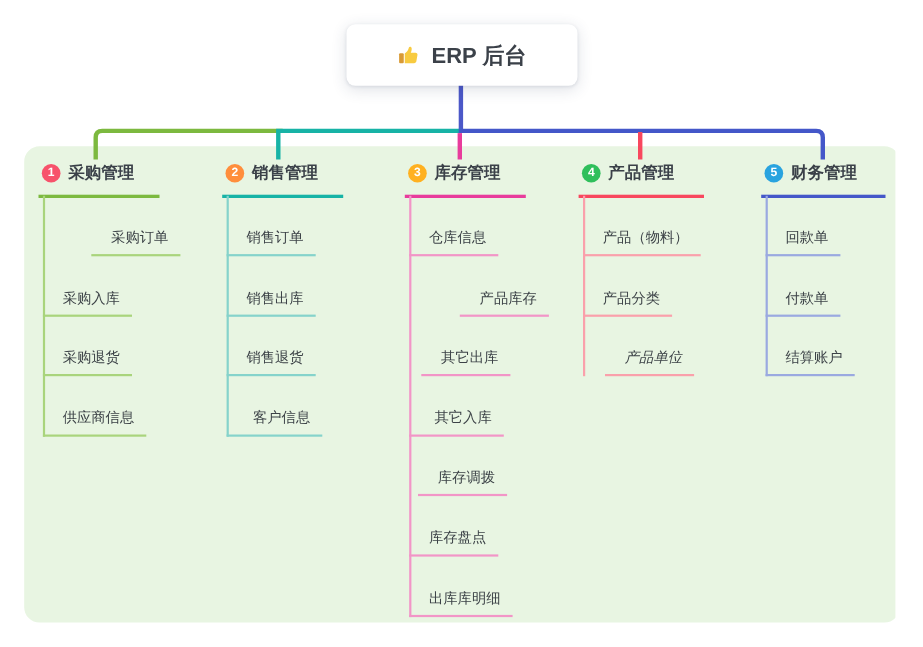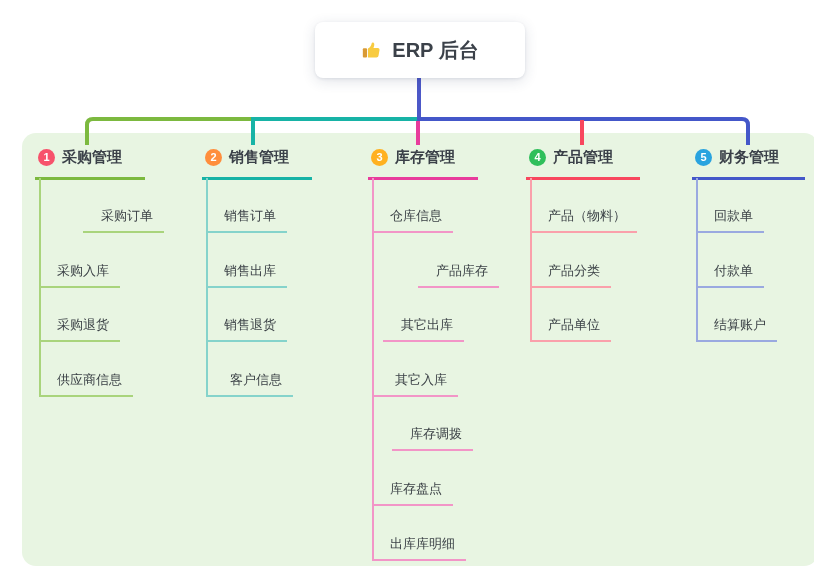--- a/index.html
+++ b/index.html
@@ -77,31 +77,31 @@
       <div class="child" style="left: 206px; top: 367.8px; border-bottom-color: rgb(133, 211, 203); padding-left: 24px;">客户信息</div>
       <div class="branch-header" style="left: 368px; top: 146px; width: 110px; border-bottom: 3px solid rgb(232, 60, 156);">
         <span class="badge" style="background: rgb(255, 177, 32);">3</span>
         <span>库存管理</span>
       </div>
       <div class="vline" style="left: 372px; top: 178px; height: 382.6px; background: rgb(242, 149, 199);"></div>
       <div class="child" style="left: 372px; top: 204px; border-bottom-color: rgb(242, 149, 199);">仓库信息</div>
       <div class="child" style="left: 372px; top: 258.6px; border-bottom-color: rgb(242, 149, 199); margin-left: 46px;">产品库存</div>
       <div class="child" style="left: 383px; top: 313.2px; border-bottom-color: rgb(242, 149, 199);">其它出库</div>
       <div class="child" style="left: 372px; top: 367.8px; border-bottom-color: rgb(242, 149, 199); padding-left: 23px;">其它入库</div>
-      <div class="child" style="left: 392px; top: 422.4px; border-bottom-color: rgb(242, 149, 199);">库存调拨</div>
+      <div class="child" style="left: 380px; top: 422.4px; border-bottom-color: rgb(242, 149, 199);">库存调拨</div>
       <div class="child" style="left: 372px; top: 477px; border-bottom-color: rgb(242, 149, 199);">库存盘点</div>
       <div class="child" style="left: 372px; top: 531.6px; border-bottom-color: rgb(242, 149, 199);">出库库明细</div>
       <div class="branch-header" style="left: 526px; top: 146px; width: 114px; border-bottom: 3px solid rgb(248, 71, 94);">
         <span class="badge" style="background: rgb(47, 191, 91);">4</span>
         <span>产品管理</span>
       </div>
       <div class="vline" style="left: 530px; top: 178px; height: 164.2px; background: rgb(250, 160, 171);"></div>
       <div class="child" style="left: 530px; top: 204px; border-bottom-color: rgb(250, 160, 171);">产品（物料）</div>
       <div class="child" style="left: 530px; top: 258.6px; border-bottom-color: rgb(250, 160, 171);">产品分类</div>
-      <div class="child" style="left: 530px; top: 313.2px; border-bottom-color: rgb(250, 160, 171);">产品单位</div>
+      <div class="child" style="left: 550px; top: 313.2px; border-bottom-color: rgb(250, 160, 171); font-style: italic;">产品单位</div>
       <div class="branch-header" style="left: 692px; top: 146px; width: 113px; border-bottom: 3px solid rgb(68, 87, 201);">
         <span class="badge" style="background: rgb(41, 163, 223);">5</span>
         <span>财务管理</span>
       </div>
       <div class="vline" style="left: 696px; top: 178px; height: 164.2px; background: rgb(154, 169, 224);"></div>
       <div class="child" style="left: 696px; top: 204px; border-bottom-color: rgb(154, 169, 224); font-family: Liberation Serif, serif;">回款单</div>
       <div class="child" style="left: 696px; top: 258.6px; border-bottom-color: rgb(154, 169, 224);">付款单</div>
       <div class="child" style="left: 696px; top: 313.2px; border-bottom-color: rgb(154, 169, 224);">结算账户</div>
     </div>
 </div>

